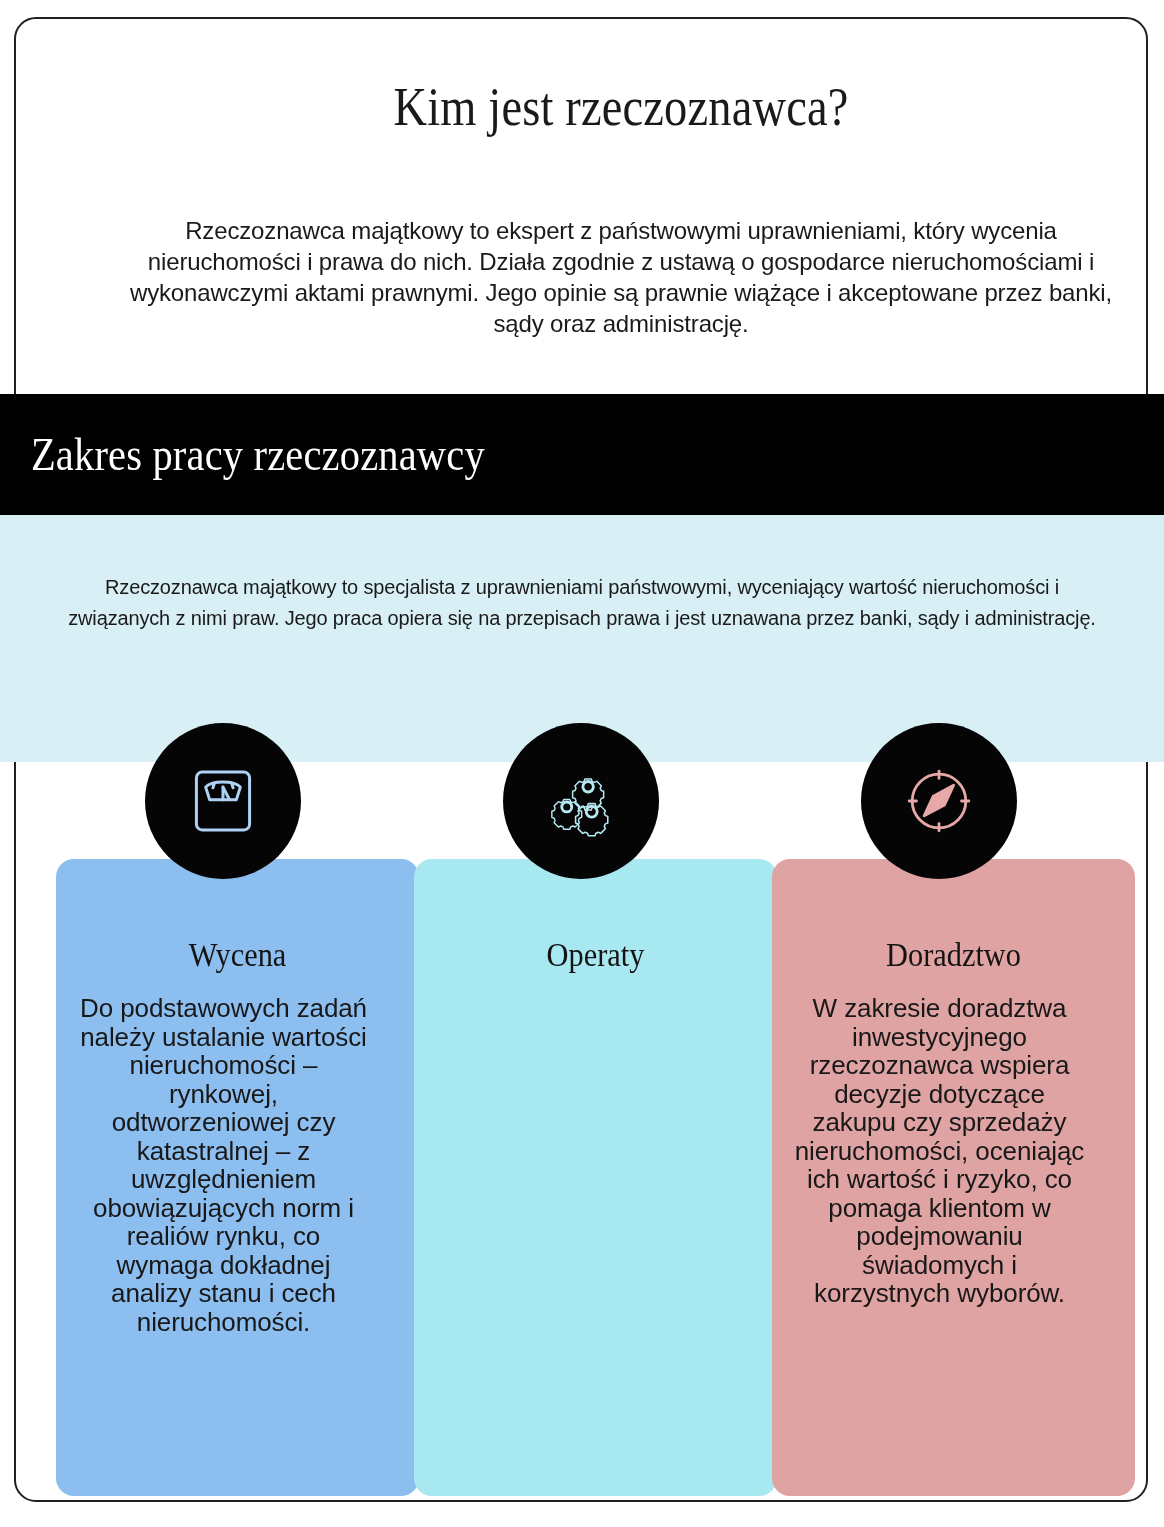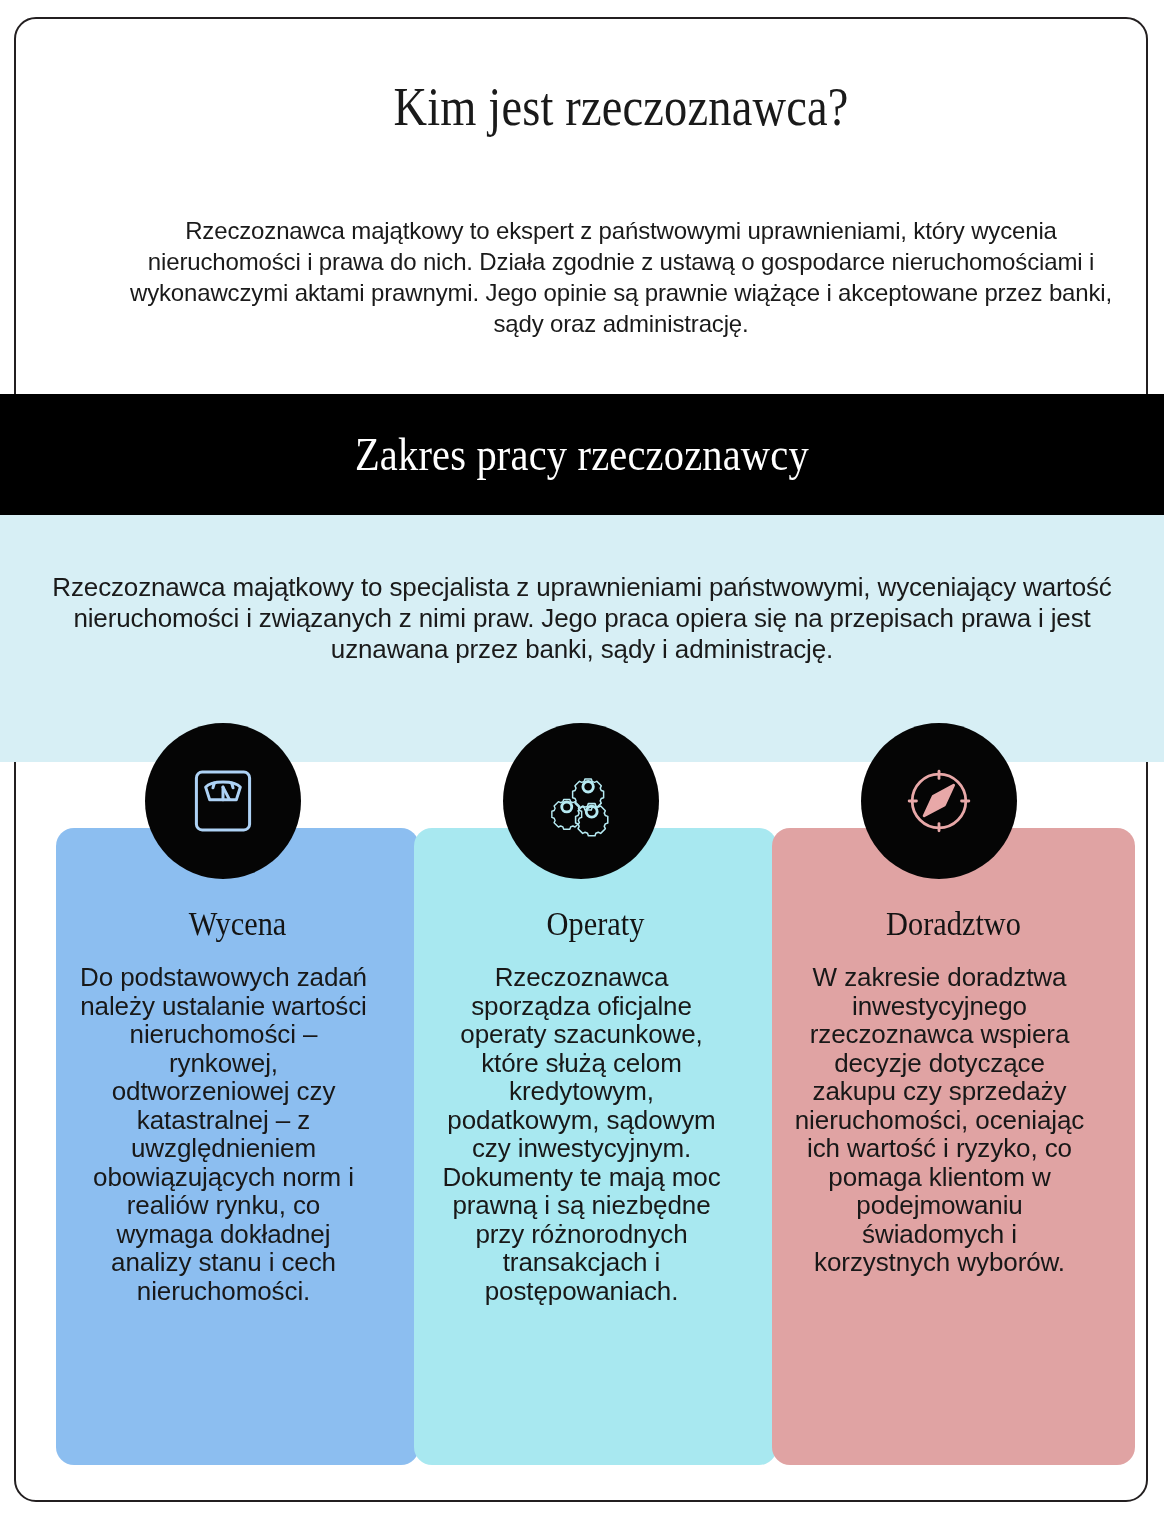--- a/index.html
+++ b/index.html
@@ -69,21 +69,21 @@
   .banner {
     position: absolute;
     left: 0;
     top: 394px;
     width: 1164px;
     height: 121px;
     background: #000000;
     z-index: 6;
     display: flex;
     align-items: center;
-    justify-content: center;
+    justify-content: flex-start;
   }
   .banner-title {
     font-family: "Liberation Serif", serif;
     font-size: 46px;
     font-weight: 400;
     color: #ffffff;
     transform: scaleX(0.88);
     letter-spacing: 0.2px;
   }
 
@@ -97,38 +97,38 @@
     background: #d7eff5;
     z-index: 6;
   }
   .paleband-body {
     position: absolute;
     left: 50%;
     top: 57px;
     transform: translateX(-50%);
     width: 1060px;
     text-align: center;
-    font-size: 26px;
+    font-size: 20px;
     line-height: 31px;
     color: #1a1a1a;
     letter-spacing: -0.15px;
   }
 
   
   .cards {
     position: absolute;
     left: 0;
     top: 0;
     width: 1164px;
     height: 1527px;
     z-index: 7;
   }
   .card {
     position: absolute;
-    top: 828px;
+    top: 859px;
     width: 363px;
     height: 637px;
     border-radius: 18px;
     box-sizing: border-box;
     padding: 0 24px;
   }
   .card-1 { left: 56px;  background: #8cbef0; }
   .card-2 { left: 414px; background: #a8e8f0; }
   .card-3 { left: 772px; background: #e0a3a3; }
 
@@ -192,21 +192,20 @@
 
 <div class="cards">
 
   <div class="card card-1">
     <div class="card-title">Wycena</div>
     <div class="card-body">Do podstawowych zadań należy ustalanie wartości nieruchomości – rynkowej, odtworzeniowej czy katastralnej – z uwzględnieniem obowiązujących norm i realiów rynku, co wymaga dokładnej analizy stanu i cech nieruchomości.</div>
   </div>
 
   <div class="card card-2">
     <div class="card-title">Operaty</div>
-    <div class="card-body">Rzeczoznawca sporządza oficjalne operaty szacunkowe, które służą celom kredytowym, podatkowym, sądowym czy inwestycyjnym. Dokumenty te mają moc prawną i są niezbędne przy różnorodnych transakcjach i postępowaniach.</div>
   </div>
 
   <div class="card card-3">
     <div class="card-title">Doradztwo</div>
     <div class="card-body">W zakresie doradztwa inwestycyjnego rzeczoznawca wspiera decyzje dotyczące zakupu czy sprzedaży nieruchomości, oceniając ich wartość i ryzyko, co pomaga klientom w podejmowaniu świadomych i korzystnych wyborów.</div>
   </div>
 
   <div class="icon-circle icon-circle-1">
     <span>
       <svg width="74" height="74" viewBox="0 0 64 64" fill="none" stroke="#aed2f5" stroke-width="2.6" stroke-linejoin="round" stroke-linecap="round">

